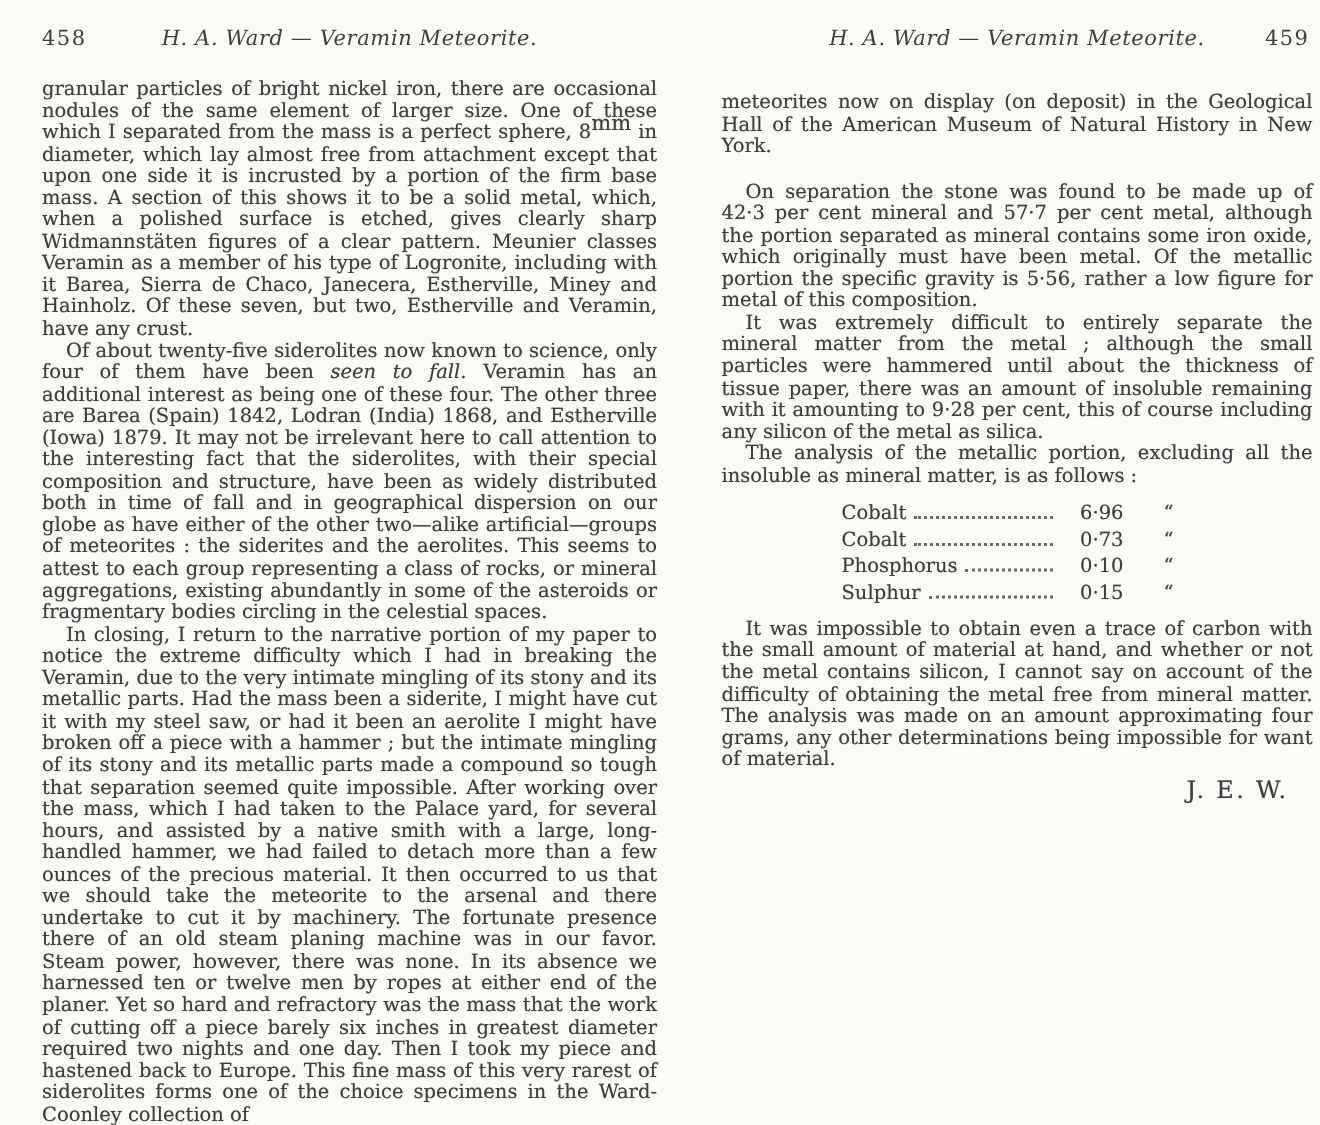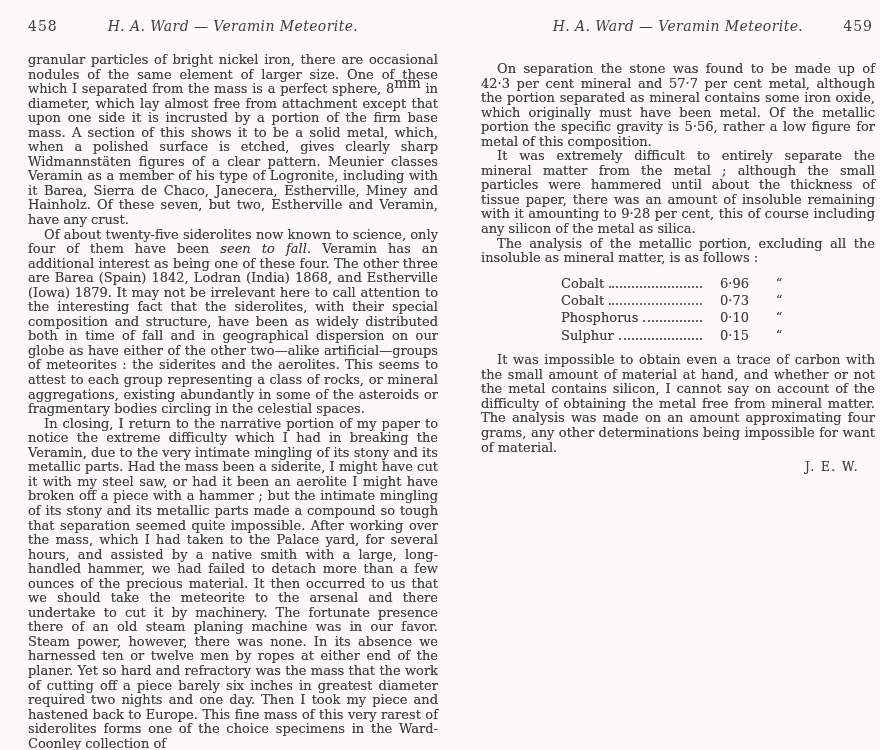--- a/index.html
+++ b/index.html
@@ -86,21 +86,21 @@
   }
   .aunit {
     width: 60px;
     text-align: center;
     white-space: nowrap;
   }
   .signature {
     margin-top: 5px;
     padding-right: 16px;
     text-align: right;
-    font-size: 12px;
+    font-size: 16px;
     letter-spacing: 1.5px;
   }
 </style>
 </head>
 <body>
 
 <div class="page page-left">
   <div class="running-head">
     <span class="pagenum">458</span>
     <div class="title">H. A. Ward — Veramin Meteorite.</div>
@@ -112,20 +112,21 @@
     </div>
 </div>
 
 <div class="page page-right">
   <div class="running-head">
     <div class="title">H. A. Ward — Veramin Meteorite.</div>
     <span class="pagenum">459</span>
   </div>
   <div class="body-text">
     <div>
+        <p class=""><span>meteorites now on display (on deposit) in the Geological Hall of the American Museum of Natural History in New York.</span></p>
       </div>
     <div class="section-mid">
         <p class="indent"><span>On separation the stone was found to be made up of 42·3 per cent mineral and 57·7 per cent metal, although the portion separated as mineral contains some iron oxide, which originally must have been metal.  Of the metallic portion the specific gravity is 5·56, rather a low figure for metal of this composition.</span></p>
         <p class="indent"><span>It was extremely difficult to entirely separate the mineral matter from the metal ; although the small particles were hammered until about the thickness of tissue paper, there was an amount of insoluble remaining with it amounting to 9·28 per cent, this of course including any silicon of the metal as silica.</span></p>
         <p class="indent"><span>The analysis of the metallic portion, excluding all the insoluble as mineral matter, is as follows :</span></p>
       </div>
     <div class="analysis-table">
         <div class="arow">
           <span class="aname">Cobalt</span>
           <span class="aleader"></span>

